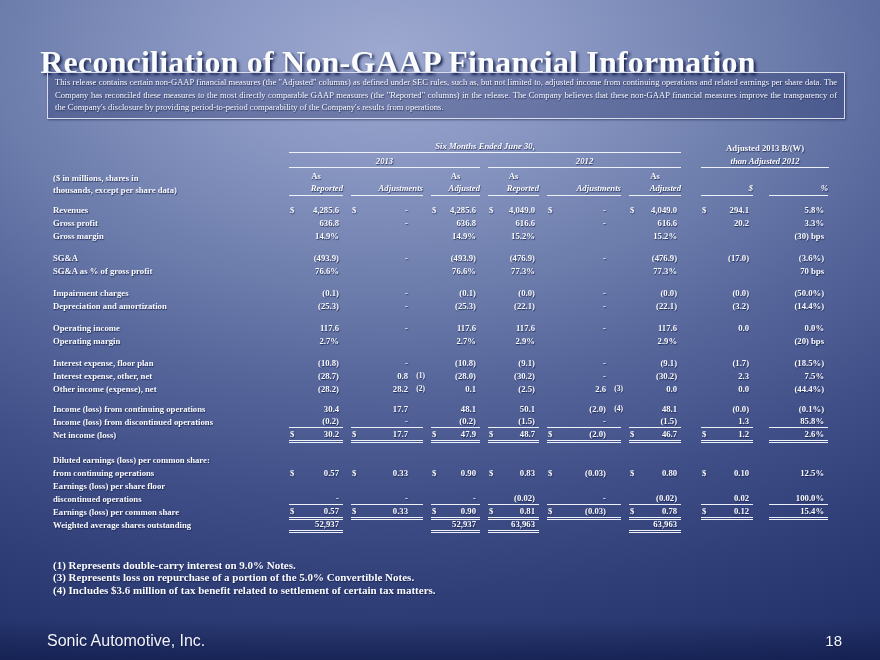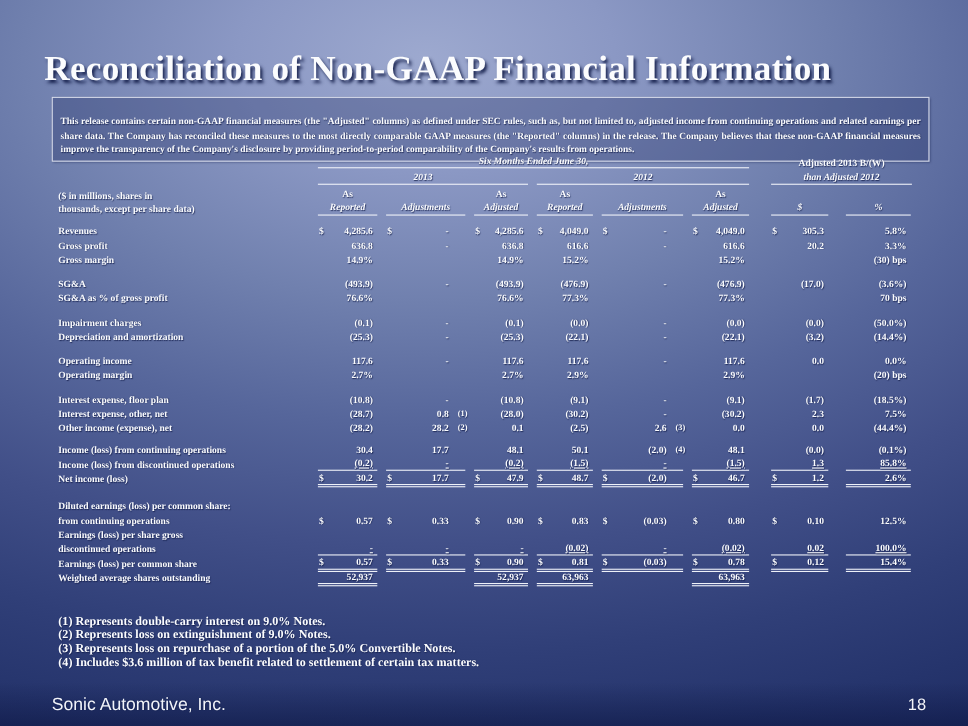--- a/index.html
+++ b/index.html
@@ -12,26 +12,26 @@
         #9da9cf 0%, #8b98c4 15%, #7080ae 32%, #56669b 48%,
         #414f88 64%, #303f78 78%, #25346c 90%, #1e2b62 100%);
   }
   .title {
     position:absolute; top:44px; left:0; width:796px; text-align:center;
     font-size:32px; font-weight:bold; letter-spacing:0.2px;
     text-shadow:2px 2px 3px rgba(12,22,66,0.9);
     white-space:nowrap;
   }
   .disclaimer {
-    position:absolute; top:88px; left:47px; width:782px;
-    padding:15px 7px 4px 7px;
+    position:absolute; top:72px; left:47px; width:782px;
+    padding:3px 7px 4px 7px;
     background:rgba(24,38,92,0.30);
     border:1px solid #d9ddeb;
     box-shadow:1px 1px 2px rgba(12,22,66,0.5);
-    font-size:8.6px; line-height:1.48; font-weight:bold;
+    font-size:8.6px; line-height:1.48; font-weight:normal;
     text-align:justify;
     text-shadow:0.6px 0.8px 1px rgba(16,26,70,0.8);
   }
   .fintable {
     position:absolute; top:138px; left:53px;
     border-collapse:collapse; table-layout:fixed; width:780px;
     font-size:8.7px; font-weight:bold; color:#fbfcfe;
     text-shadow:0.6px 0.8px 1px rgba(16,26,70,0.8);
   }
   .fintable td { padding:0; vertical-align:bottom; overflow:visible; }
@@ -40,29 +40,29 @@
   tr.sp2 { height:7px; }
   tr.sp3 { height:12px; }
   tr.gap { height:7px; }
   tr.hr1, tr.hr2 { height:15px; }
   tr.hr3 { height:28px; }
   .cw { position:relative; margin:0 4px; }
   .val { display:block; text-align:right; padding-right:4px; line-height:12px; white-space:nowrap; }
   .c2 .val, .c5 .val { padding-right:15px; }
   .dol { position:absolute; left:1px; bottom:0; line-height:12px; }
   .fn  { position:absolute; right:-2px; bottom:0; font-size:7.6px; line-height:12px; }
-  .us { border-bottom:1.3px solid #eef1f8;text-decoration:underline; }
+  .us { border-bottom:1.3px solid #eef1f8; }
   .ud { border-bottom:1.3px solid #eef1f8; }
   .ud::after { content:""; position:absolute; left:0; right:0; bottom:-3.4px; height:1.3px; background:#eef1f8; }
   .lbl { text-align:left; padding-left:2px; white-space:nowrap; line-height:12px; }
   .i1 { padding-left:10px; } .i2 { padding-left:17px;margin-top:40px; }
   .ctr { text-align:center; }
   .hul { border-bottom:1.4px solid #eef1f8; padding-bottom:1px;font-style:italic; }
   .l1 { height:12px; line-height:12px; text-align:center; }
-  .l2 { line-height:12px; text-align:center; }
+  .l2 { line-height:12px; text-align:right; }
   .c7w { margin-left:16px; }
   .c8w { margin-left:12px; margin-right:5px; }
   .rhw { margin-left:16px; margin-right:4px; }
   .lblh { font-size:8.7px; line-height:11.5px; vertical-align:bottom; white-space:nowrap; }
   .footnotes {
     position:absolute; top:559px; left:53px;
     font-size:11px; font-weight:bold; line-height:12.3px;
     text-shadow:0.6px 0.8px 1px rgba(16,26,70,0.8);
   }
   .footerbar {
@@ -193,21 +193,21 @@
           </td>
           <td class="n c6">
             <div class="cw">
               <span class="dol">$</span>
               <span class="val">4,049.0</span>
             </div>
           </td>
           <td class="n c7">
             <div class="cw c7w">
               <span class="dol">$</span>
-              <span class="val">305.3</span>
+              <span class="val">294.1</span>
             </div>
           </td>
           <td class="n c8">
             <div class="cw c8w">
               <span class="val">5.8%</span>
             </div>
           </td>
         </tr>
         <tr>
           <td class="lbl i0">Gross profit</td>
@@ -859,21 +859,21 @@
               <span class="val">0.10</span>
             </div>
           </td>
           <td class="n c8">
             <div class="cw c8w">
               <span class="val">12.5%</span>
             </div>
           </td>
         </tr>
         <tr>
-          <td class="lbl i1">Earnings (loss) per share gross</td>
+          <td class="lbl i1">Earnings (loss) per share floor</td>
           <td class="n c1"></td>
           <td class="n c2"></td>
           <td class="n c3"></td>
           <td class="n c4"></td>
           <td class="n c5"></td>
           <td class="n c6"></td>
           <td class="n c7"></td>
           <td class="n c8"></td>
         </tr>
         <tr>
@@ -994,21 +994,20 @@
             </div>
           </td>
           <td class="n c7"></td>
           <td class="n c8"></td>
         </tr>
       </tbody>
   </table>
 
   <div class="footnotes">
     <div>(1) Represents double-carry interest on 9.0%  Notes.</div>
-    <div>(2) Represents loss on extinguishment of 9.0%  Notes.</div>
     <div>(3) Represents loss on repurchase of a portion of the 5.0%  Convertible Notes.</div>
     <div>(4) Includes $3.6 million of tax benefit related to settlement of certain tax matters.</div>
   </div>
 
   <div class="footerbar">
     <span>Sonic Automotive, Inc.</span>
     <span class="pagenum">18</span>
   </div>
 
 </div>

